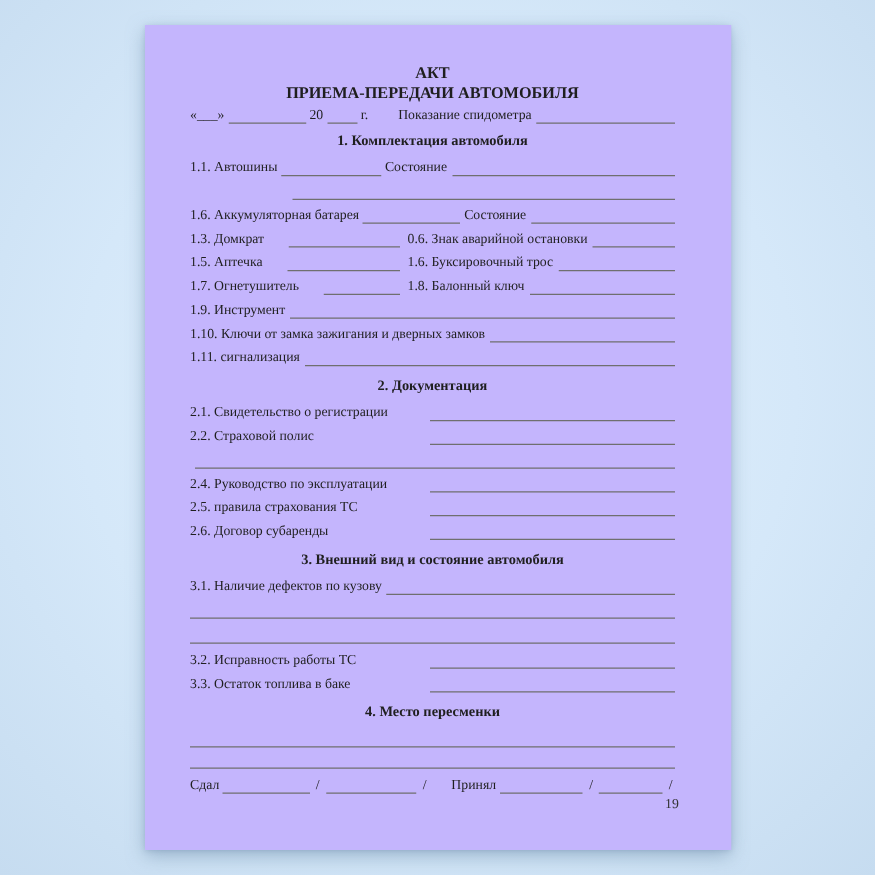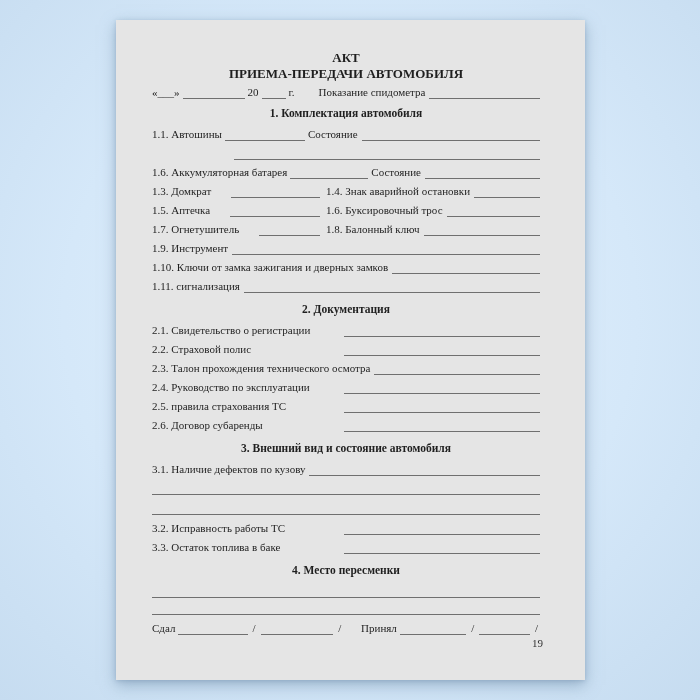--- a/index.html
+++ b/index.html
@@ -5,21 +5,21 @@
   html,body{margin:0;padding:0;}
   body{
     width:700px;height:700px;overflow:hidden;
     background: radial-gradient(circle at 50% 45%, #e3f1fd 0%, #d5e8f9 55%, #c6dcf0 100%);
     font-family:"Liberation Serif","DejaVu Serif",serif;
     color:#1f1f1f;
   }
   .stage{position:relative;width:700px;height:700px;}
   .paper{
     position:absolute;left:116px;top:20px;width:469px;height:660px;
-    background:#e5e5e5;box-sizing:border-box;
+    background:#c4b5fd;box-sizing:border-box;
     padding:30px 45px 0 36px;
     box-shadow:0 5px 14px rgba(108,138,168,.55), 0 1px 4px rgba(108,138,168,.35);
     font-size:11px;line-height:13px;
   }
   .t1{text-align:center;font-weight:bold;font-size:13px;line-height:16px;white-space:nowrap;}
   .sec{text-align:center;font-weight:bold;font-size:11.5px;margin:8px 0 8px;white-space:nowrap;}
   .row{display:flex;align-items:flex-end;margin-bottom:6px;height:13px;white-space:nowrap;}
   .fill{flex:1 1 auto;border-bottom:1px solid #6f6f6f;height:11px;margin-left:4px;min-width:10px;}
   .blank{display:inline-block;border-bottom:1px solid #6f6f6f;height:11px;margin:0 3px;}
   .w62{width:62px;} .w24{width:24px;} .w80{width:80px;} .w78{width:78px;}
@@ -74,21 +74,21 @@
       <span>Состояние</span>
       <span class="fill"></span>
     </div>
 
     <div class="row">
       <span class="col-left">
         <span>1.3. Домкрат</span>
         <span class="fill"></span>
       </span>
       <span class="col-right">
-        <span>1.4. Знак аварийной остановки</span>
+        <span>0.6. Знак аварийной остановки</span>
         <span class="fill"></span>
       </span>
     </div>
     <div class="row">
       <span class="col-left">
         <span>1.5. Аптечка</span>
         <span class="fill"></span>
       </span>
       <span class="col-right">
         <span>1.6. Буксировочный трос</span>
@@ -123,21 +123,20 @@
 
     <div class="row">
       <span class="lbl188">2.1. Свидетельство о регистрации</span>
       <span class="fill"></span>
     </div>
     <div class="row">
       <span class="lbl188">2.2. Страховой полис</span>
       <span class="fill"></span>
     </div>
     <div class="row">
-      <span class="lbl188">2.3. Талон прохождения технического осмотра</span>
       <span class="fill"></span>
     </div>
     <div class="row">
       <span class="lbl188">2.4. Руководство по эксплуатации</span>
       <span class="fill"></span>
     </div>
     <div class="row">
       <span class="lbl188">2.5. правила страхования ТС</span>
       <span class="fill"></span>
     </div>

